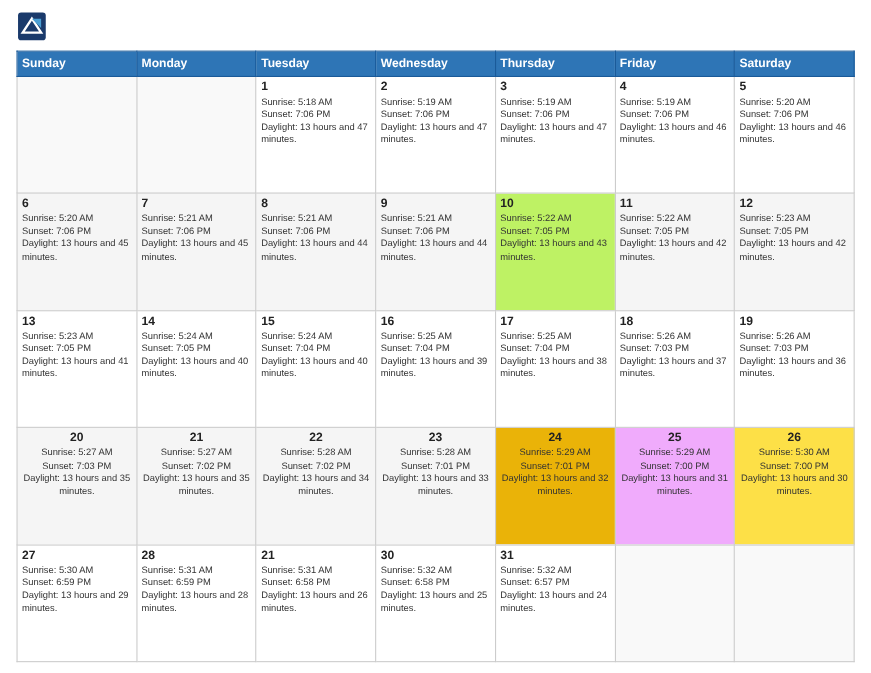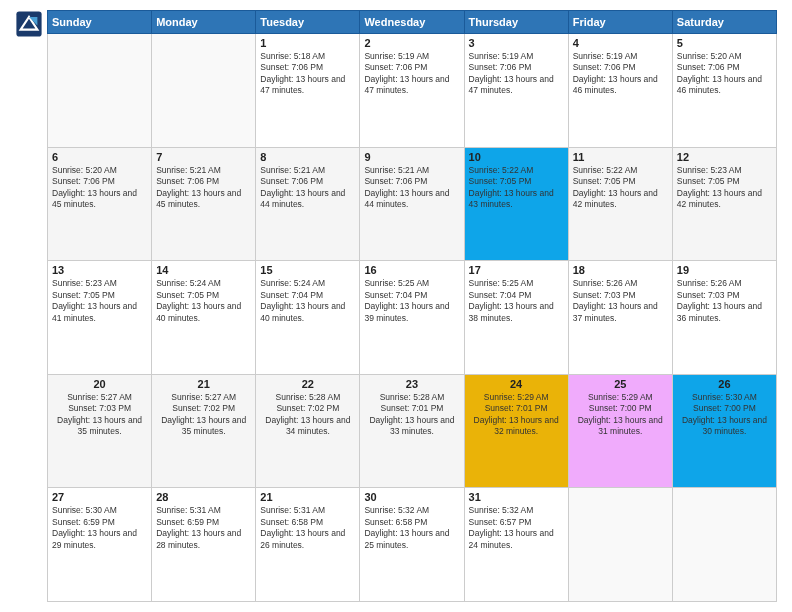--- a/index.html
+++ b/index.html
@@ -8,21 +8,21 @@
       height: 612px;
       font-family: Arial, sans-serif;
       background: #fff;
       overflow: hidden;
     }
     .page {
       width: 792px;
       height: 612px;
       padding: 10px 15px;
       display: flex;
-      flex-direction: row;
+      flex-direction: column;
     }
     .header {
       display: flex;
       justify-content: space-between;
       align-items: flex-start;
       margin-bottom: 8px;
     }
     .logo {
       display: flex;
       align-items: center;
@@ -183,21 +183,21 @@
             <div class="day-info" style="white-space: pre-line;">Sunrise: 5:21 AM
 Sunset: 7:06 PM
 Daylight: 13 hours and 44 minutes.</div>
           </td>
           <td style="background: rgb(245, 245, 245);">
             <span class="day-num">9</span>
             <div class="day-info" style="white-space: pre-line;">Sunrise: 5:21 AM
 Sunset: 7:06 PM
 Daylight: 13 hours and 44 minutes.</div>
           </td>
-          <td style="background: #0ea5e9;">
+          <td style="background: #bef264;">
             <span class="day-num">10</span>
             <div class="day-info" style="white-space: pre-line;">Sunrise: 5:22 AM
 Sunset: 7:05 PM
 Daylight: 13 hours and 43 minutes.</div>
           </td>
           <td style="background: rgb(245, 245, 245);">
             <span class="day-num">11</span>
             <div class="day-info" style="white-space: pre-line;">Sunrise: 5:22 AM
 Sunset: 7:05 PM
 Daylight: 13 hours and 42 minutes.</div>
@@ -283,21 +283,21 @@
             <div class="day-info" style="white-space: pre-line;">Sunrise: 5:29 AM
 Sunset: 7:01 PM
 Daylight: 13 hours and 32 minutes.</div>
           </td>
           <td style="background: #f0abfc;">
             <span class="day-num">25</span>
             <div class="day-info" style="white-space: pre-line;">Sunrise: 5:29 AM
 Sunset: 7:00 PM
 Daylight: 13 hours and 31 minutes.</div>
           </td>
-          <td style="background: #0ea5e9;">
+          <td style="background: #fde047;">
             <span class="day-num">26</span>
             <div class="day-info" style="white-space: pre-line;">Sunrise: 5:30 AM
 Sunset: 7:00 PM
 Daylight: 13 hours and 30 minutes.</div>
           </td>
         </tr>
         <tr>
           <td>
             <span class="day-num">27</span>
             <div class="day-info" style="white-space: pre-line;">Sunrise: 5:30 AM

